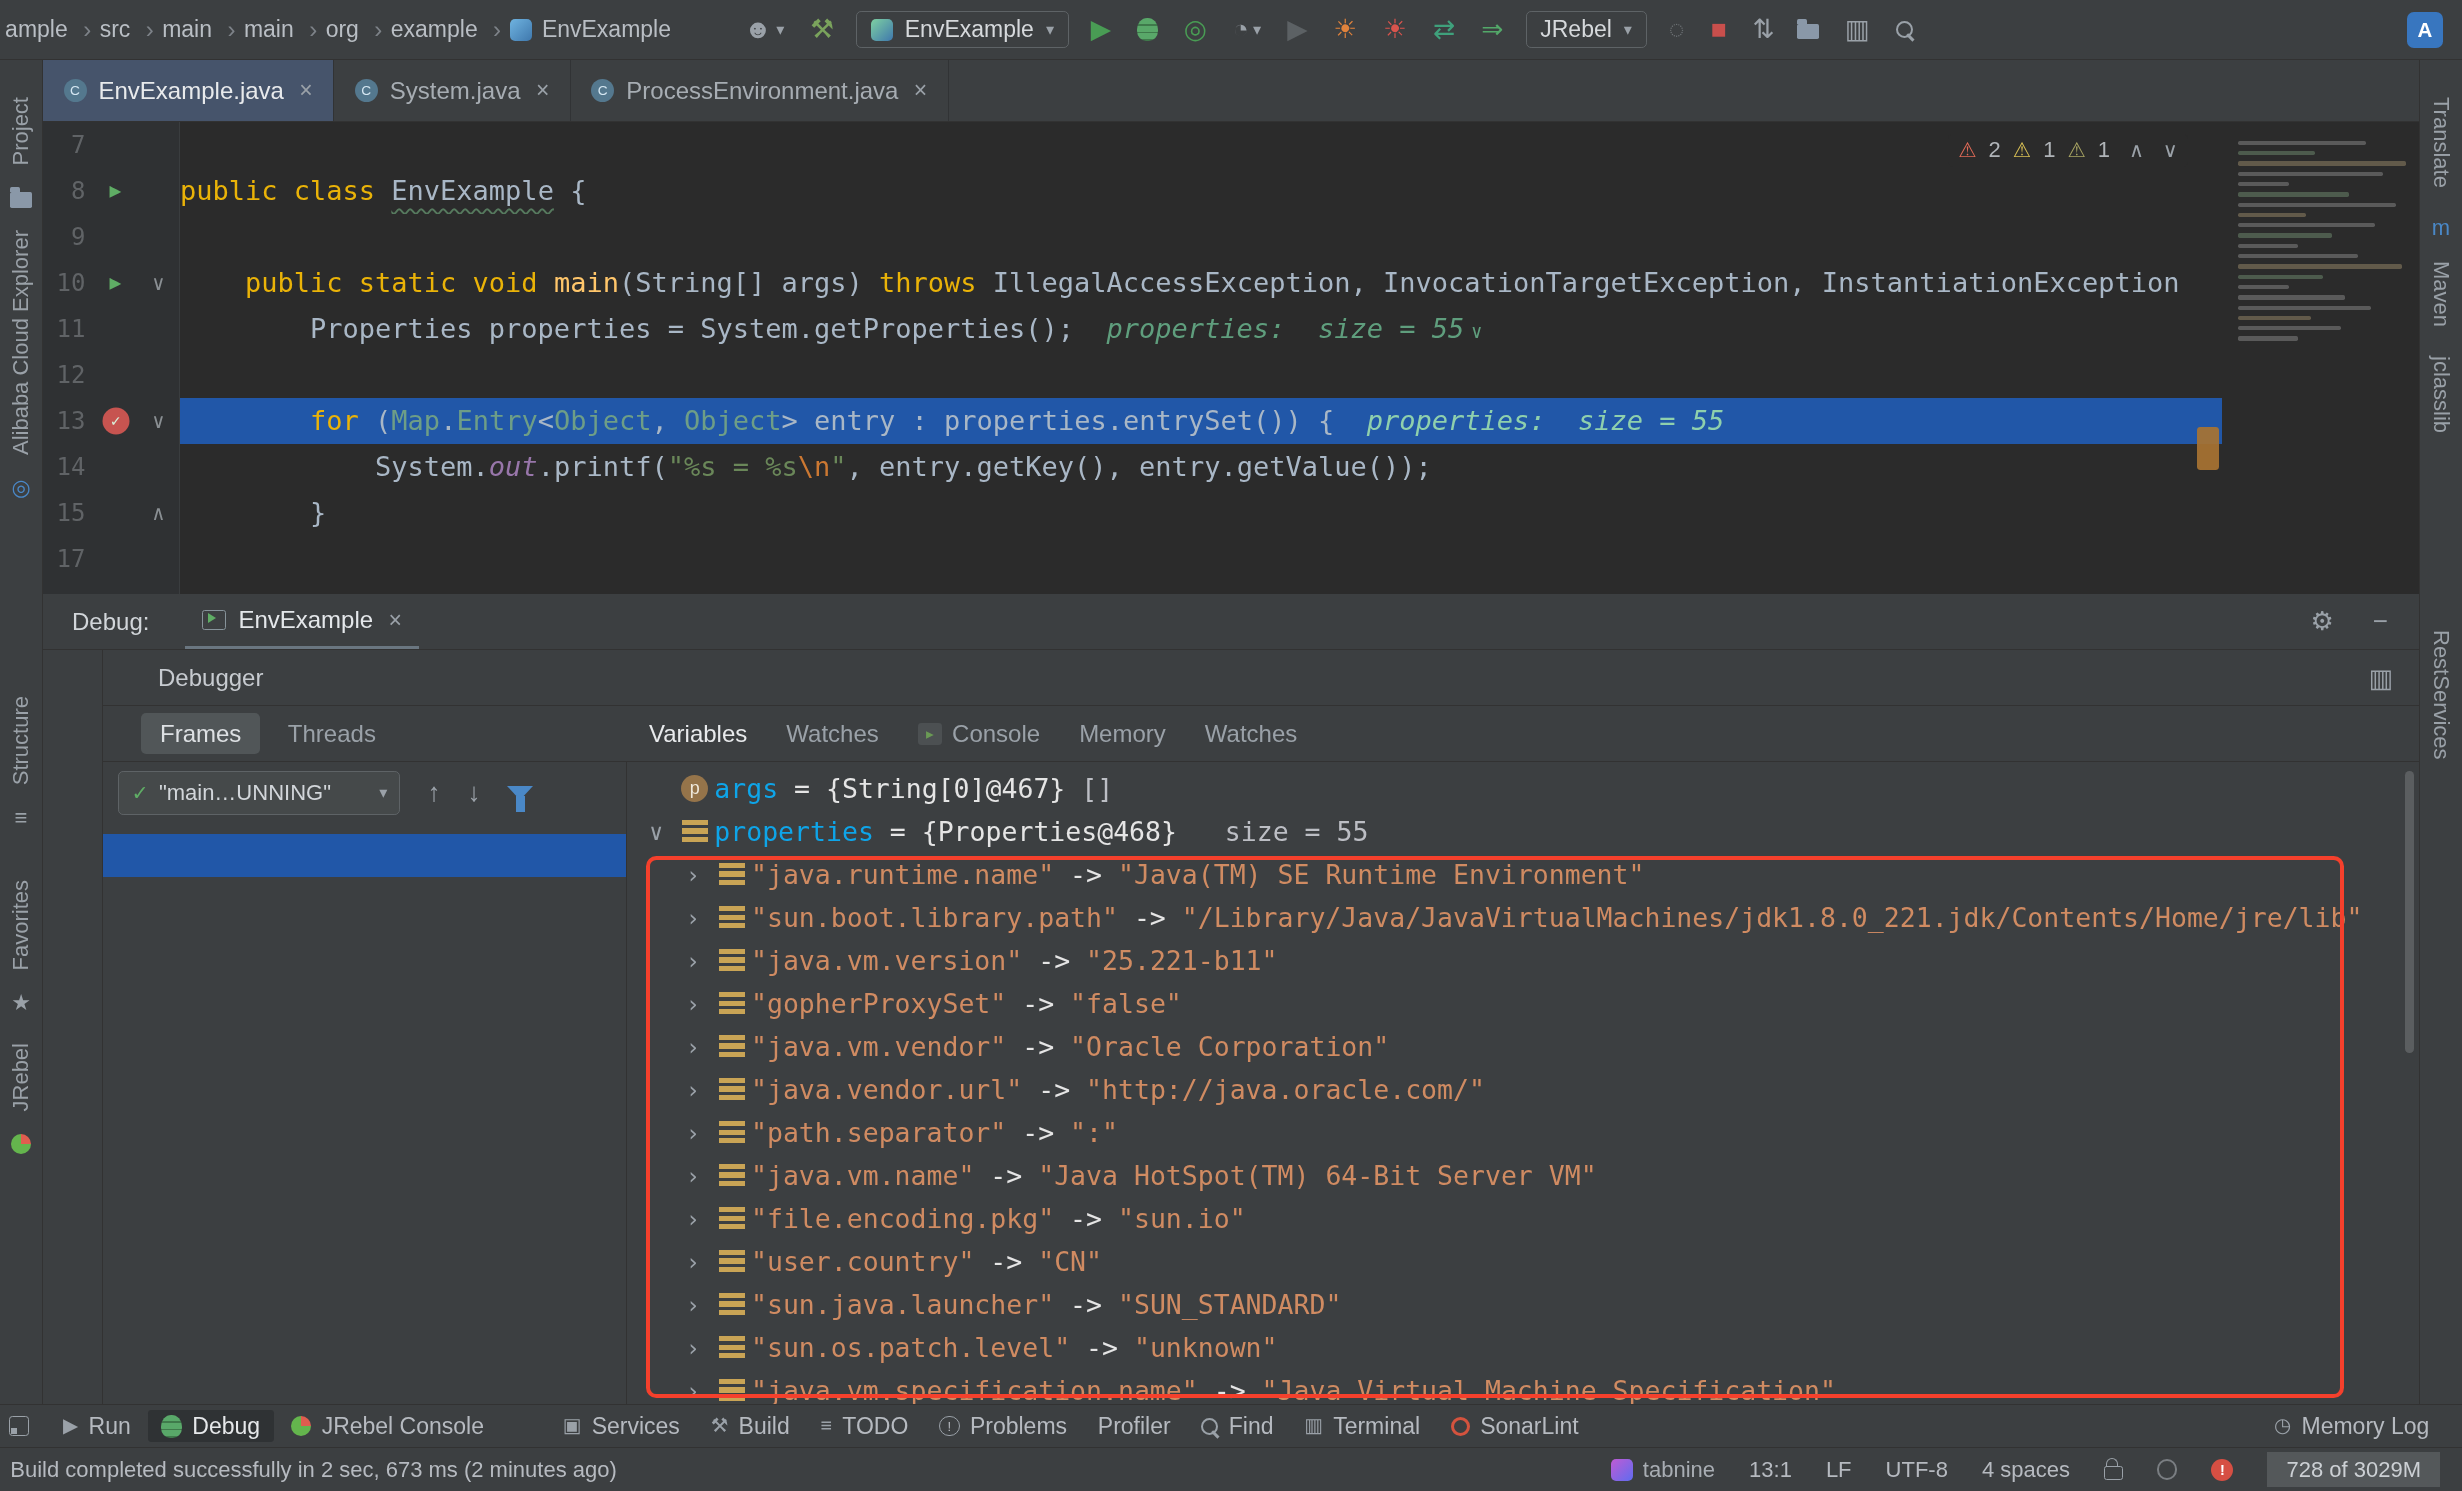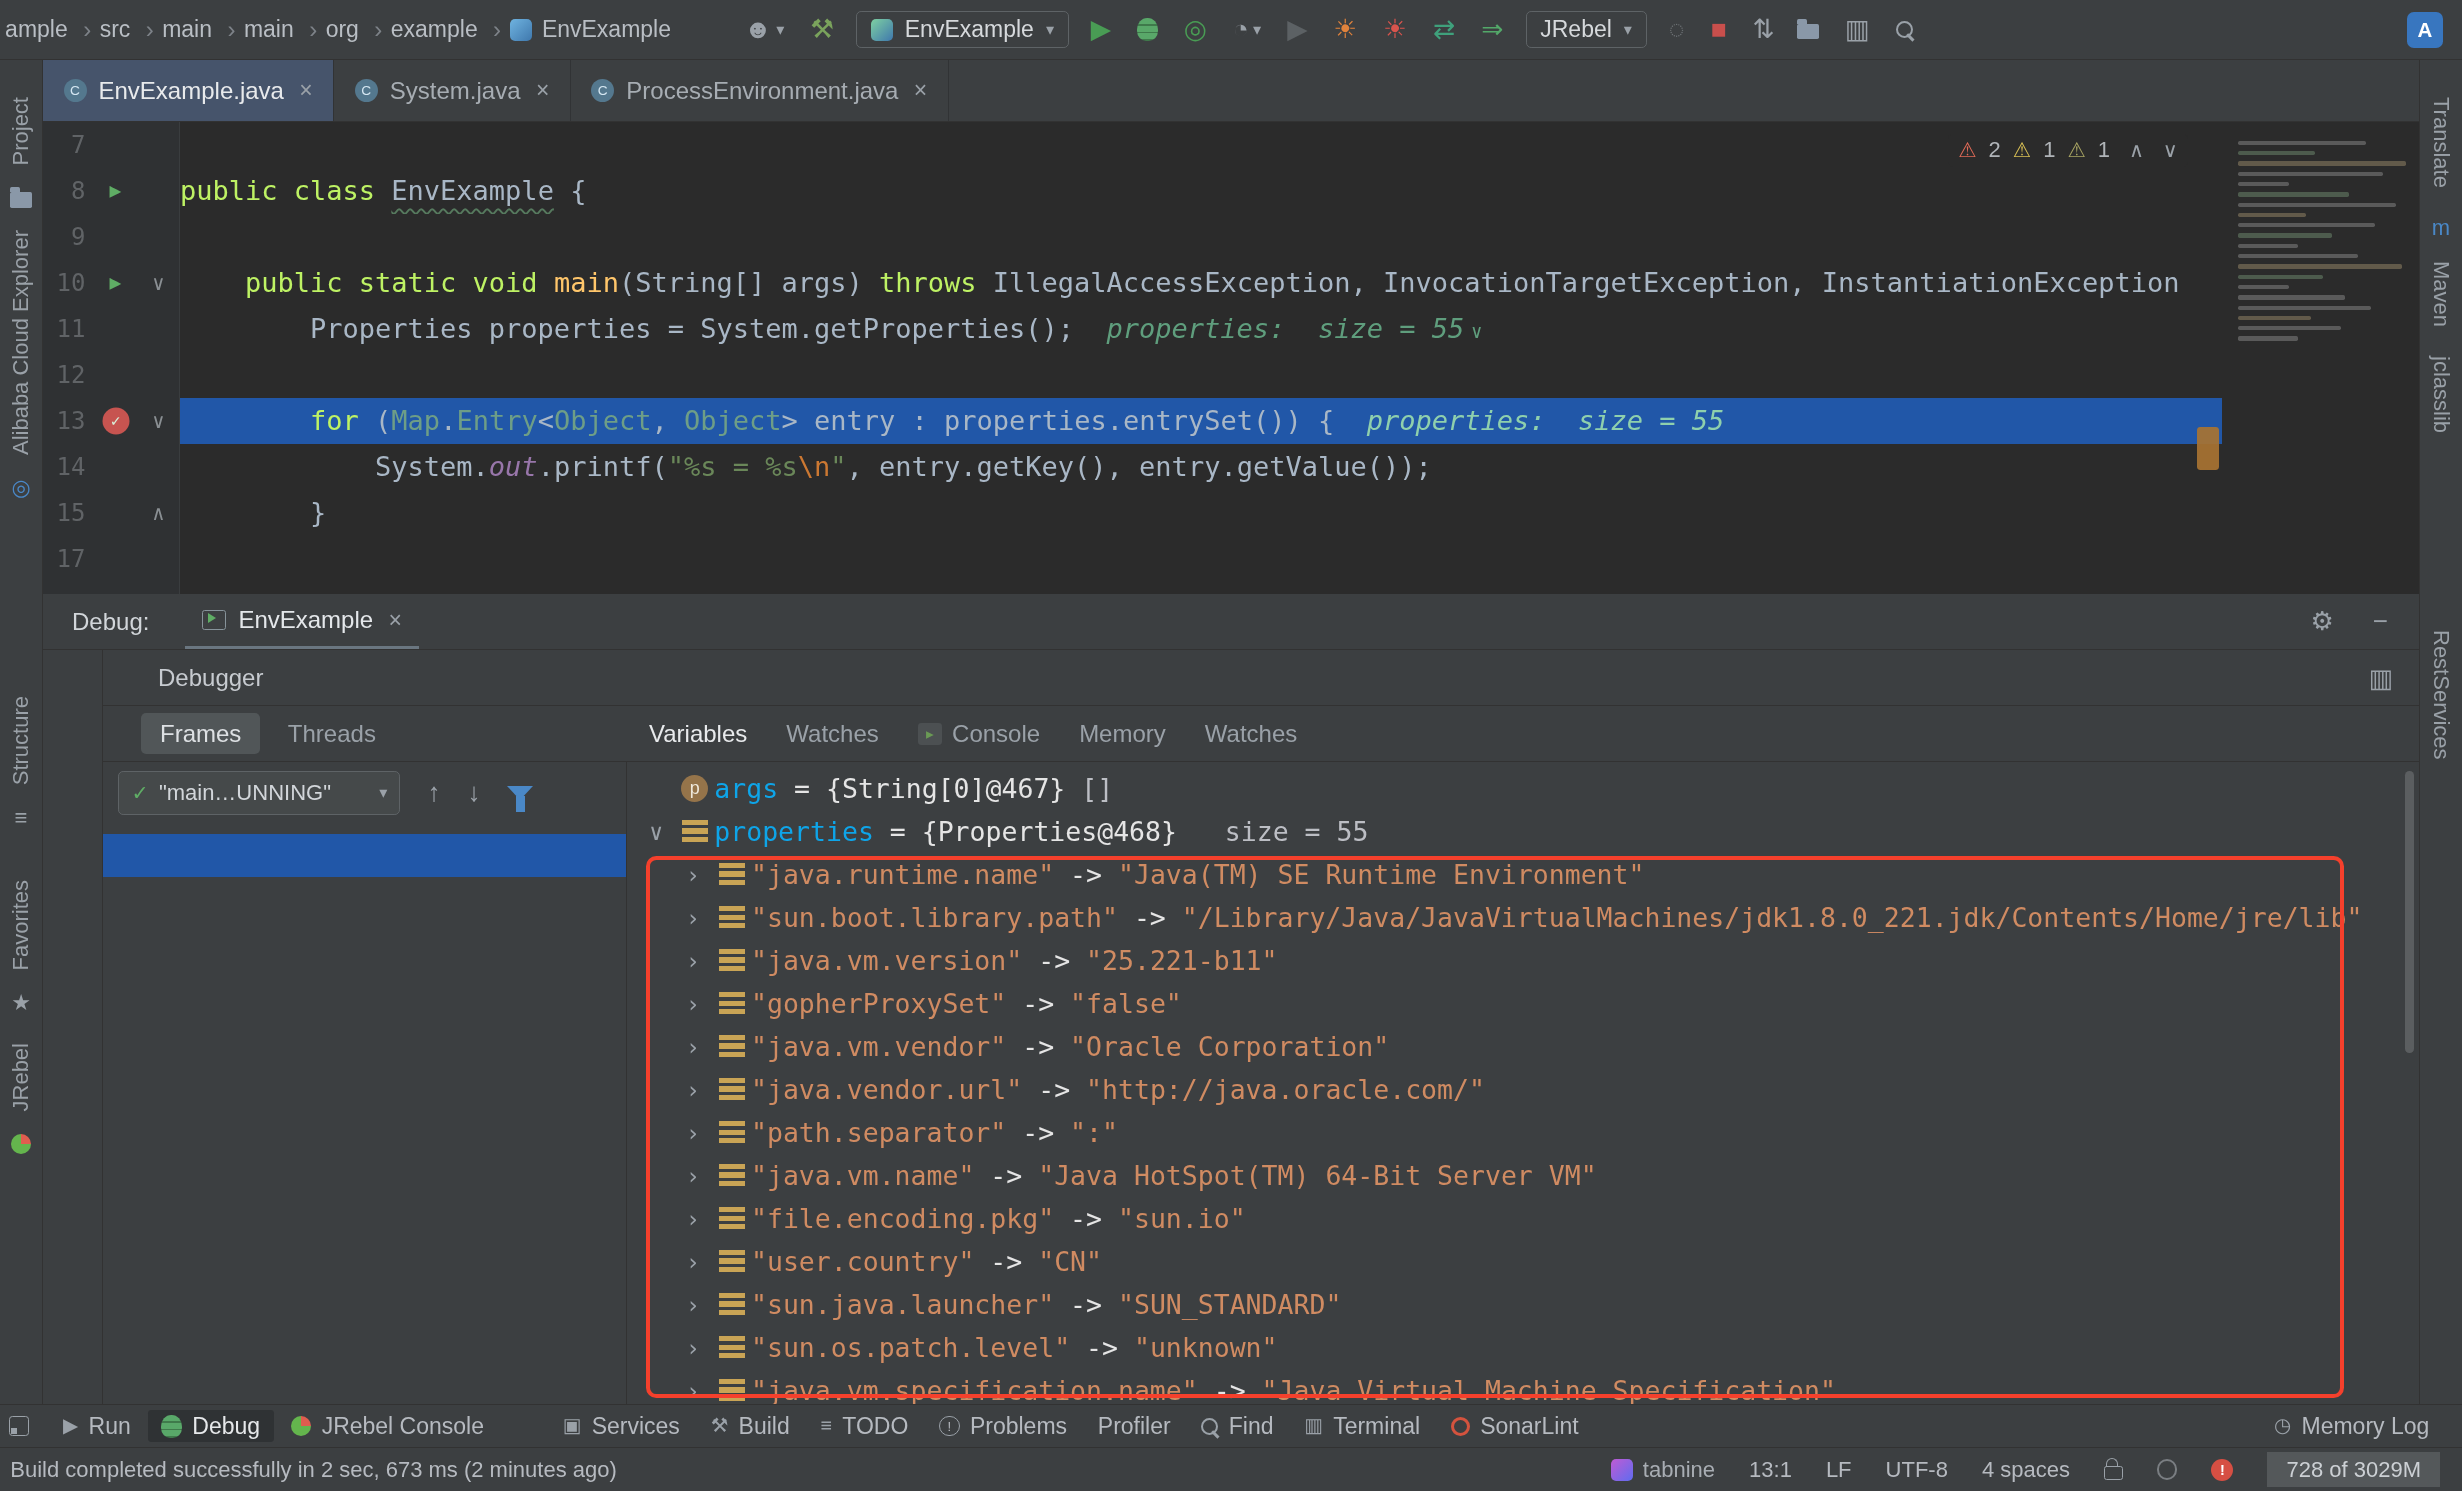--- a/index.html
+++ b/index.html
@@ -47,21 +47,21 @@
   .lines{position:absolute;left:0;top:0;right:197px;}
   .cl{display:flex;height:46px;line-height:46px;font-size:27px;white-space:pre;position:relative;}
   .ln{width:51px;text-align:right;padding-right:8.5px;color:#606366;font-size:24px;flex:none;}
   .lic{width:43px;text-align:center;flex:none;position:relative;}
   .lic.runic{color:#5fad65;font-size:19.7px;}
   .lic.bp{color:#d8f0da;font-size:16.2px;z-index:1;}
   .lic.bp::before{content:'';position:absolute;left:50%;top:50%;transform:translate(-50%,-50%);width:27px;height:27px;background:#c75450;border-radius:50%;z-index:-1;}
   .lfold{width:43px;text-align:center;color:#8a8f93;font-size:20.5px;flex:none;}
   .lcode{flex:1;min-width:0;overflow:hidden;color:#a9b7c6;}
   .cl.cur .lcode{background:#2157a8;}
-  .tk-kw{color:#bef264;}
+  .tk-kw{color:#eab308;}
   .tk-def{color:#a9b7c6;}
   .tk-cls{color:#a9b7c6;text-decoration:underline wavy #567a5e 1.7px;text-underline-offset:7.7px;}
   .tk-mth{color:#ffc66b;}
   .tk-typ{color:#6e9e87;}
   .tk-fld{color:#9876aa;font-style:italic;}
   .tk-str{color:#6a8759;}
   .tk-esc{color:#cc7832;}
   .hint{color:#5f9e7d;font-style:italic;}
   .cur .hint{color:#8fd0ad;}
   .hintc{color:#5f9e7d;font-size:19px;margin-left:6.8px;}

